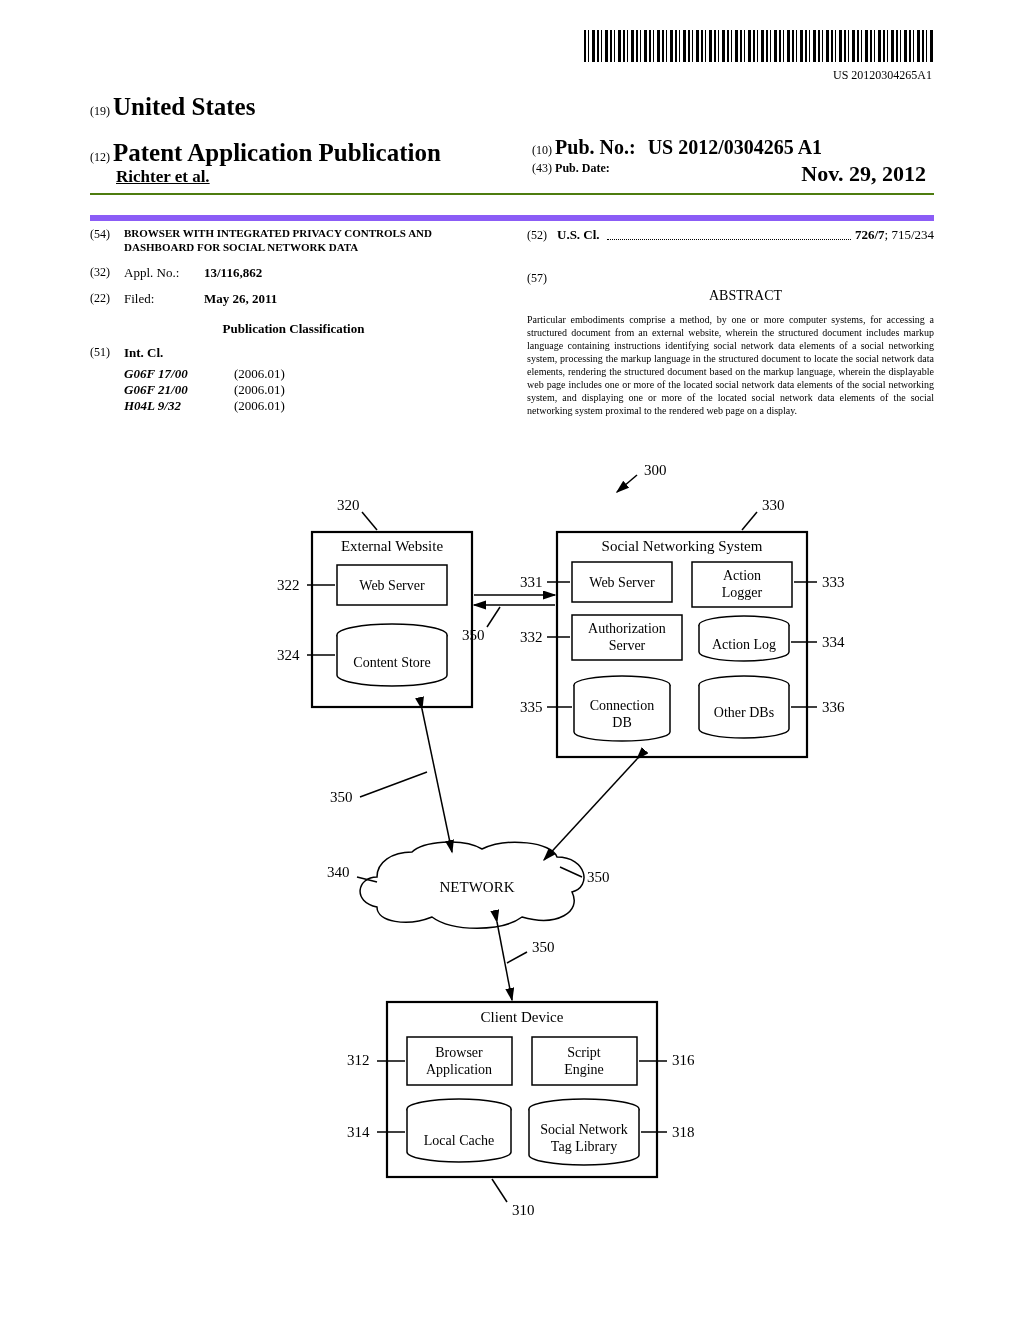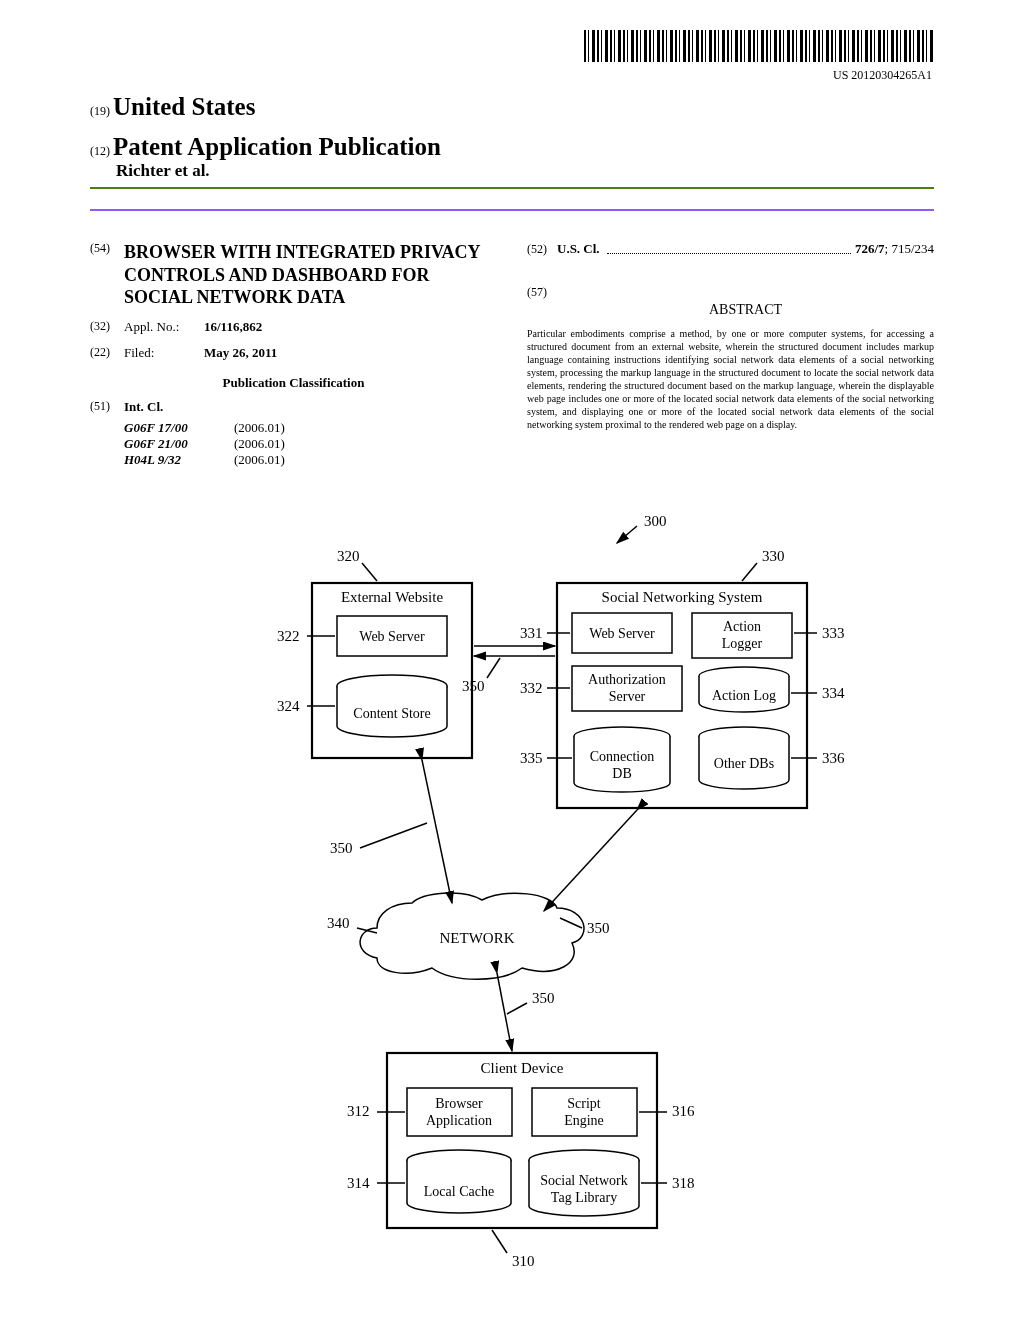--- a/index.html
+++ b/index.html
@@ -48,34 +48,34 @@
   }
   .header-left {
     flex: 1.05;
   }
   .header-right {
     flex: 1;
     padding-left: 20px;
   }
   .header-left .line1 { font-size: 12px; }
   .header-left .line1 b { font-size: 25px; font-weight: bold; }
-  .header-left .line2 { font-size: 12px; margin-top: 12px;}
+  .header-left .line2 { font-size: 12px; margin-top: 18px;}
   .header-left .line2 b { font-size: 25px; font-weight: bold; }
-  .header-left .line3 { font-size: 17px; font-weight: bold; padding-left: 26px;}
+  .header-left .line3 { font-size: 17px; font-weight: bold; padding-left: 26px; text-decoration: underline;}
   .header-right .pubno-line { font-size: 12px; }
   .header-right .pubno-line b { font-size: 20px; }
   .header-right .pubdate-line { font-size: 12px; margin-top: 2px;}
   .header-right .pubdate-line .date { font-size: 22px; font-weight: bold; float: right; padding-right: 8px;}
 
   .columns {
     display: flex;
     column-gap: 30px;
     margin-top: 20px;
-    border-top: 2px solid #8b5cf6;
-    padding-top: 30px;
+    border-top: 6px solid #8b5cf6;
+    padding-top: 6px;
   }
   .col {
     flex: 1;
     font-size: 13px;
     line-height: 1.25;
   }
   .field-row {
     display: flex;
     margin-bottom: 10px;
   }
@@ -86,21 +86,21 @@
   }
   .field-label {
     width: 80px;
     flex-shrink: 0;
   }
   .field-value {
     flex: 1;
   }
   .title-block {
     font-weight: bold;
-    font-size: 18px;
+    font-size: 11px;
   }
   .pub-class {
     text-align: center;
     font-weight: bold;
     font-size: 13px;
     margin: 14px 0 8px 0;
   }
   .intcl-list {
     padding-left: 34px;
   }
@@ -168,35 +168,48 @@
       <div class="line1">
         <span>(19)</span>
         <b>United States</b>
       </div>
       <div class="line2">
         <span>(12)</span>
         <b>Patent Application Publication</b>
       </div>
       <div class="line3">Richter et al.</div>
     </div>
+    <div class="header-right">
+      <div class="pubno-line">
+        <span>(10)</span>
+        <b>Pub. No.:</b>
+        &nbsp;&nbsp;
+        <b>US 2012/0304265 A1</b>
+      </div>
+      <div class="pubdate-line">
+        <span>(43)</span>
+        <b>Pub. Date:</b>
+        <span class="date">Nov. 29, 2012</span>
+      </div>
+    </div>
   </div>
 
   <div class="columns">
 
     <div class="col">
       <div class="field-row">
         <div class="field-code">(54)</div>
         <div class="title-block">BROWSER WITH INTEGRATED PRIVACY CONTROLS AND DASHBOARD FOR SOCIAL NETWORK DATA</div>
       </div>
 
 
       <div class="field-row">
         <div class="field-code">(32)</div>
         <div class="field-label">Appl. No.:</div>
-        <div class="field-value"><b>16/116,862</b></div>
+        <div class="field-value"><b>13/116,862</b></div>
       </div>
 
       <div class="field-row">
         <div class="field-code">(22)</div>
         <div class="field-label">Filed:</div>
         <div class="field-value"><b>May 26, 2011</b></div>
       </div>
 
       <div class="pub-class">Publication Classification</div>
 

